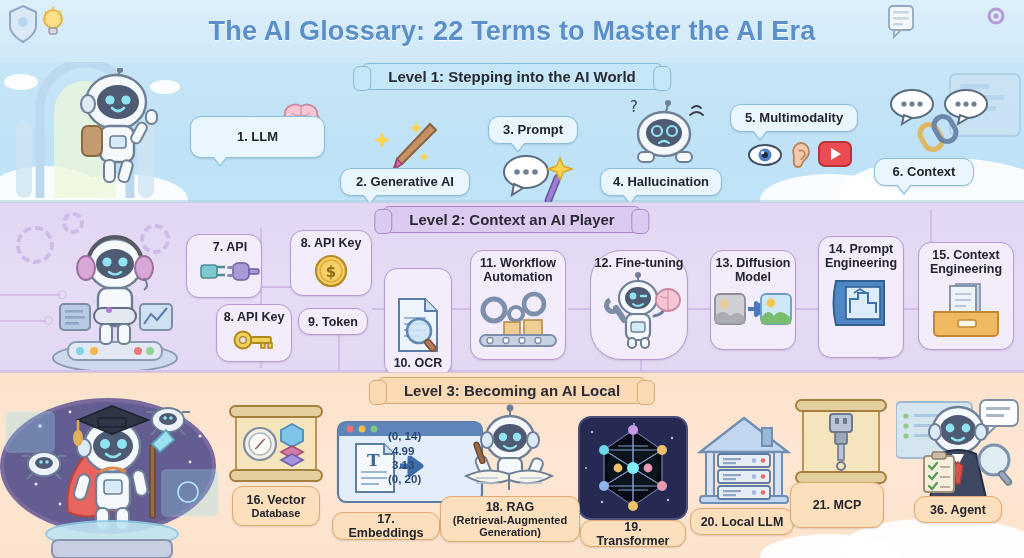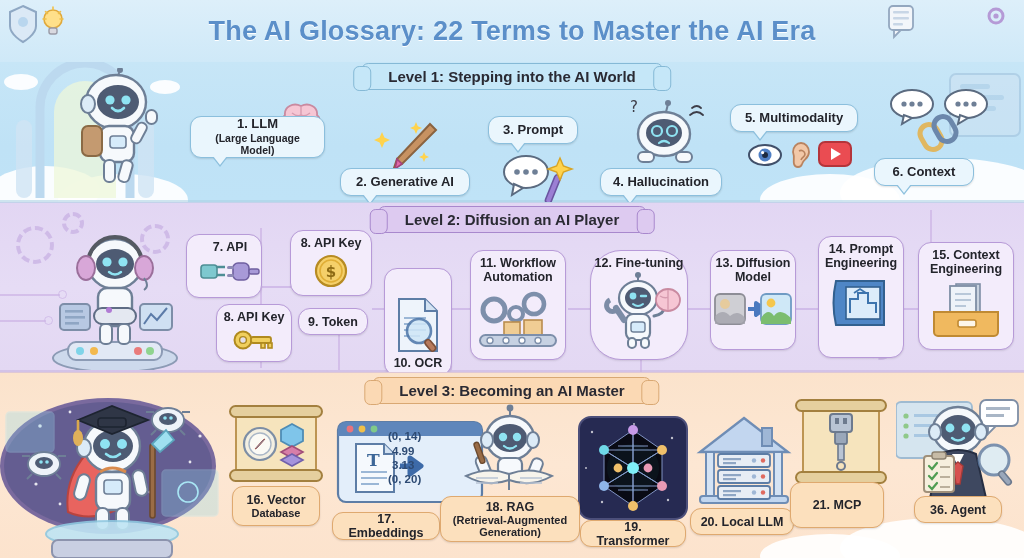--- a/index.html
+++ b/index.html
@@ -188,21 +188,20 @@
     <div class="banner" id="banner-1" style="top:1px;">Level 1: Stepping into the AI World</div>
 
     <div class="art" style="left:280px;top:40px;">
       <svg width="42" height="34" viewBox="0 0 42 34">
           <path d="M21 4 C13 0 4 5 5 13 C0 17 3 27 11 27 C14 32 28 32 31 27 C39 27 42 17 37 13 C38 5 29 0 21 4 Z" fill="#f6c6d4" stroke="#c98aa0" stroke-width="1.8"></path>
           <path d="M21 5 v24 M12 11 q5 4 9 2 M30 11 q-5 4 -9 2" fill="none" stroke="#d79cb0" stroke-width="1.4"></path>
         </svg>
     </div>
     <div class="card c1" style="left:190px;top:54px;width:135px;height:42px;flex-direction:column;">
       <span>1. LLM</span>
-      <span class="sub">(Large Language Model)</span>
       <span class="tail"></span>
     </div>
 
     <div class="art" style="left:370px;top:58px;">
       <svg width="72" height="56" viewBox="0 0 72 56">
         <path d="M60 4 L66 10 L32 44 L24 48 L27 39 Z" fill="#c79262" stroke="#8a6340" stroke-width="2"></path>
         <path d="M27 39 L32 44 L25 49 Z" fill="#e06aa8" stroke="#a2427a" stroke-width="1.6"></path>
         <path d="M12 12 l2.4 5.6 L20 20 l-5.6 2.4 L12 28 l-2.4-5.6 L4 20 l5.6-2.4 Z" fill="#ffd34d"></path>
         <path d="M46 2 l1.8 4.2 L52 8 l-4.2 1.8 L46 14 l-1.8-4.2 L40 8 l4.2-1.8 Z" fill="#ffd34d"></path>
         <path d="M54 32 l1.4 3.2 L59 37 l-3.6 1.4 L54 42 l-1.4-3.6 L49 37 l3.6-1.4 Z" fill="#ffd34d"></path>
@@ -344,21 +343,21 @@
         <ellipse cx="94" cy="48" rx="9" ry="12" fill="#d8a7d8" stroke="#9b6f9b" stroke-width="2"></ellipse>
         <path d="M94 58 q6 8 0 12" fill="none" stroke="#6e7f96" stroke-width="2"></path>
         <rect x="48" y="68" width="34" height="38" rx="9" fill="#f6f9fc" stroke="#6e7f96" stroke-width="2.4"></rect>
         <rect x="44" y="88" width="42" height="16" rx="8" fill="#e4e8f1" stroke="#5f6d85" stroke-width="2"></rect>
         <circle cx="59" cy="90" r="3" fill="#b07bd4"></circle>
         <rect x="50" y="104" width="12" height="20" rx="5" fill="#f6f9fc" stroke="#6e7f96" stroke-width="2"></rect>
         <rect x="68" y="104" width="12" height="20" rx="5" fill="#f6f9fc" stroke="#6e7f96" stroke-width="2"></rect>
       </svg>
     </div>
 
-    <div class="banner" id="banner-2" style="top:4px;">Level 2: Diffusion an AI Player</div>
+    <div class="banner" id="banner-2" style="top:4px;">Level 2: Context an AI Player</div>
 
     <div class="boxcard" style="left:186px;top:32px;width:76px;height:64px;padding-left:12px;">
       <span class="bc-label">7. API</span>
       <span class="bc-icon">
         <svg width="62" height="28" viewBox="0 0 62 28">
           <rect x="2" y="8" width="16" height="13" rx="3" fill="#7ec8cf" stroke="#4e8e95" stroke-width="1.6"></rect>
           <path d="M18 10 h8 M18 18 h8" stroke="#4e8e95" stroke-width="2.6"></path>
           <rect x="34" y="6" width="16" height="17" rx="5" fill="#a89ad8" stroke="#6f5fa0" stroke-width="1.6"></rect>
           <rect x="28" y="9" width="7" height="3" rx="1.5" fill="#8e8ab5"></rect>
             <rect x="28" y="17" width="7" height="3" rx="1.5" fill="#8e8ab5"></rect>
@@ -547,21 +546,21 @@
         <rect x="96" y="116" width="13" height="22" rx="6" fill="#f6f9fc" stroke="#6e7f96" stroke-width="2"></rect>
         <rect x="116" y="116" width="13" height="22" rx="6" fill="#f6f9fc" stroke="#6e7f96" stroke-width="2"></rect>
         <ellipse cx="112" cy="142" rx="66" ry="13" fill="#bfe5f4" opacity=".9" stroke="#8fc8e0" stroke-width="2"></ellipse>
         <rect x="52" y="148" width="120" height="18" rx="6" fill="#c9cfe2" stroke="#8c93ad" stroke-width="2"></rect>
       </svg>
     </div>
 
     <div class="cloud" style="left:840px;top:146px;width:200px;height:60px;"></div>
     <div class="cloud" style="left:760px;top:162px;width:140px;height:44px;"></div>
 
-    <div class="banner" id="banner-3" style="top:5px;">Level 3: Becoming an AI Master</div>
+    <div class="banner" id="banner-3" style="top:5px;">Level 3: Becoming an AI Local</div>
 
     <div class="art" style="left:228px;top:30px;">
       <svg width="96" height="86" viewBox="0 0 96 86">
         <rect x="8" y="10" width="80" height="62" fill="#f6e4bd" stroke="#bd9553" stroke-width="2"></rect>
         <rect x="2" y="4" width="92" height="11" rx="5.5" fill="#e5cf9e" stroke="#a3803f" stroke-width="2"></rect>
         <rect x="2" y="68" width="92" height="11" rx="5.5" fill="#e5cf9e" stroke="#a3803f" stroke-width="2"></rect>
         <circle cx="32" cy="42" r="16" fill="#f3efe2" stroke="#7d8ea5" stroke-width="2.2"></circle>
         <circle cx="32" cy="42" r="11" fill="#fbfaf5" stroke="#a9b6c6" stroke-width="1.4"></circle>
         <path d="M27 47 L35 38 L37 37 L29 46 Z" fill="#e06a5f" stroke="#a6453c" stroke-width="1"></path>
         <path d="M37 37 L29 46 L27 47 L35 38 Z" fill="#7d8ea5"></path>

